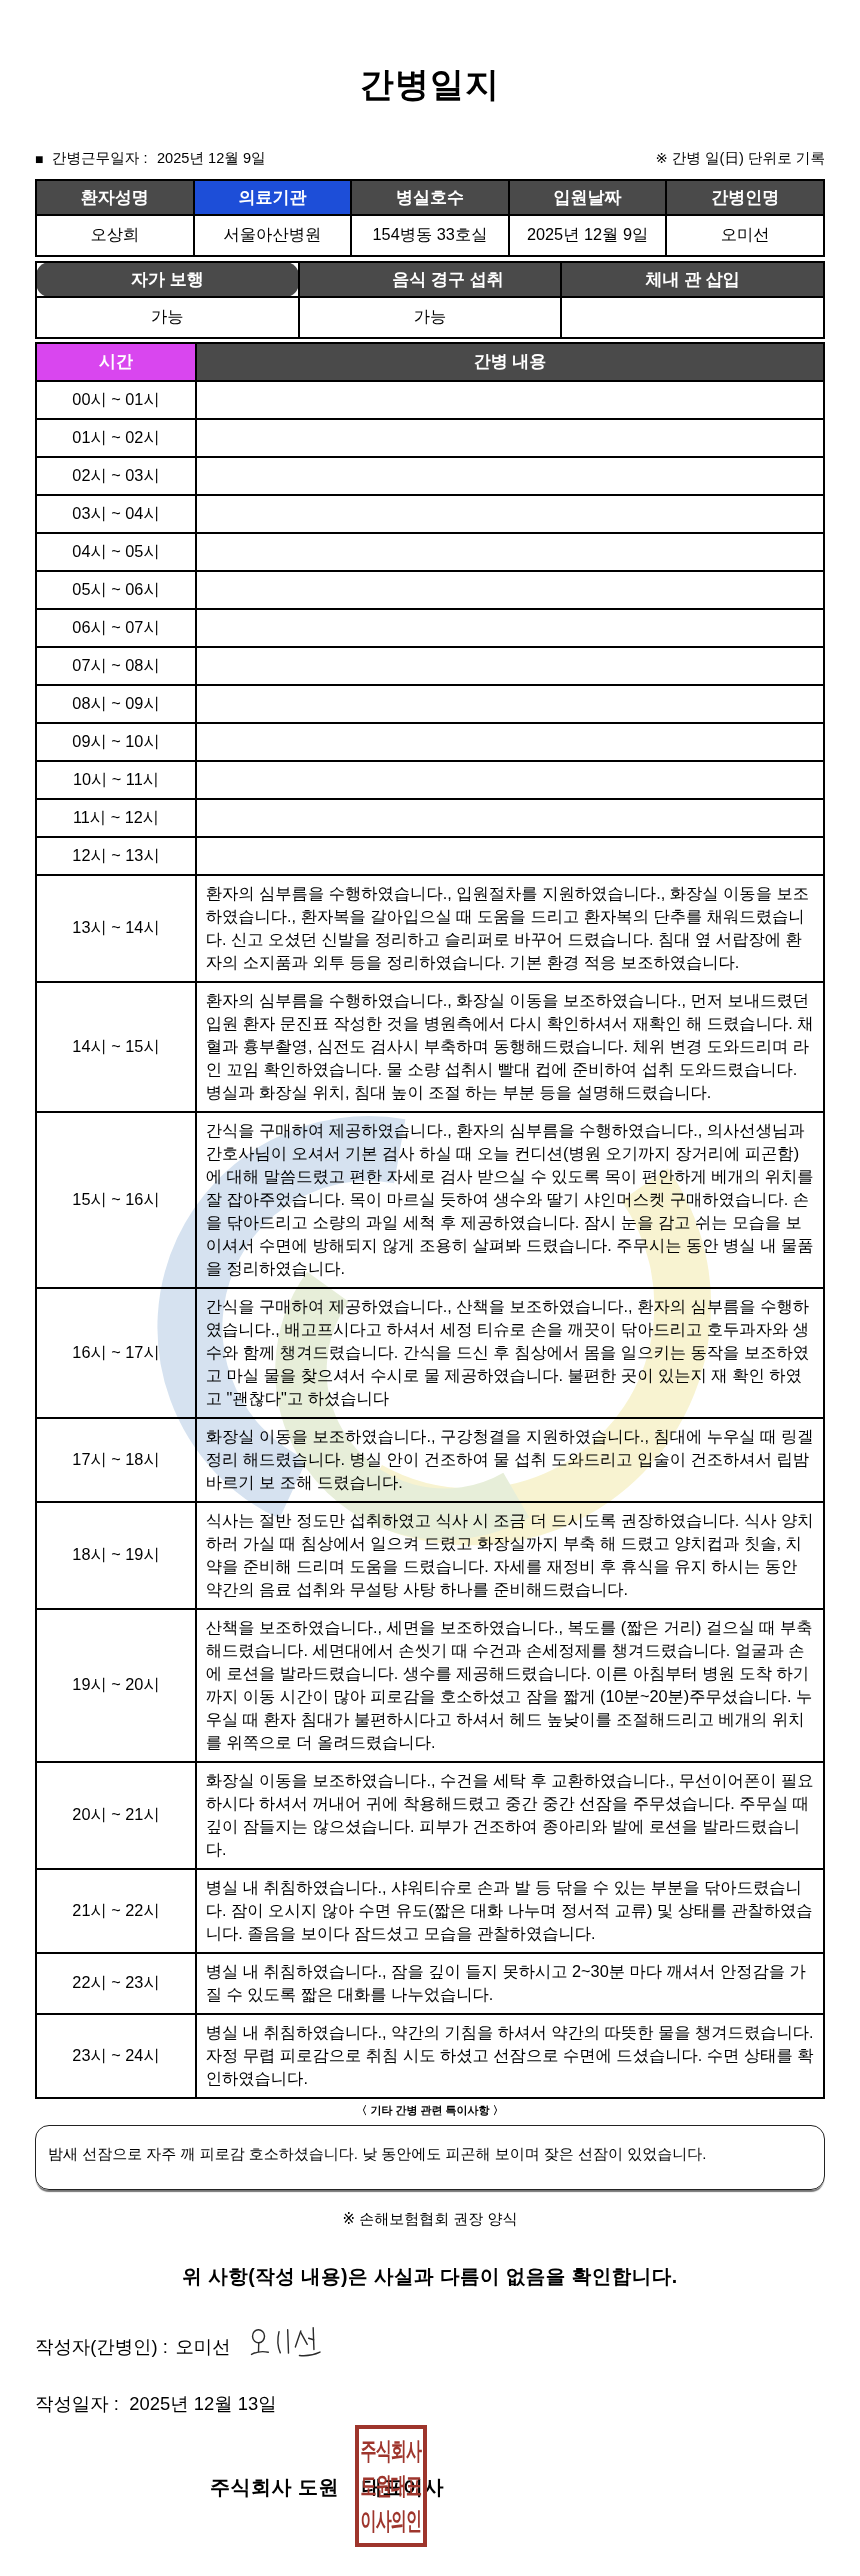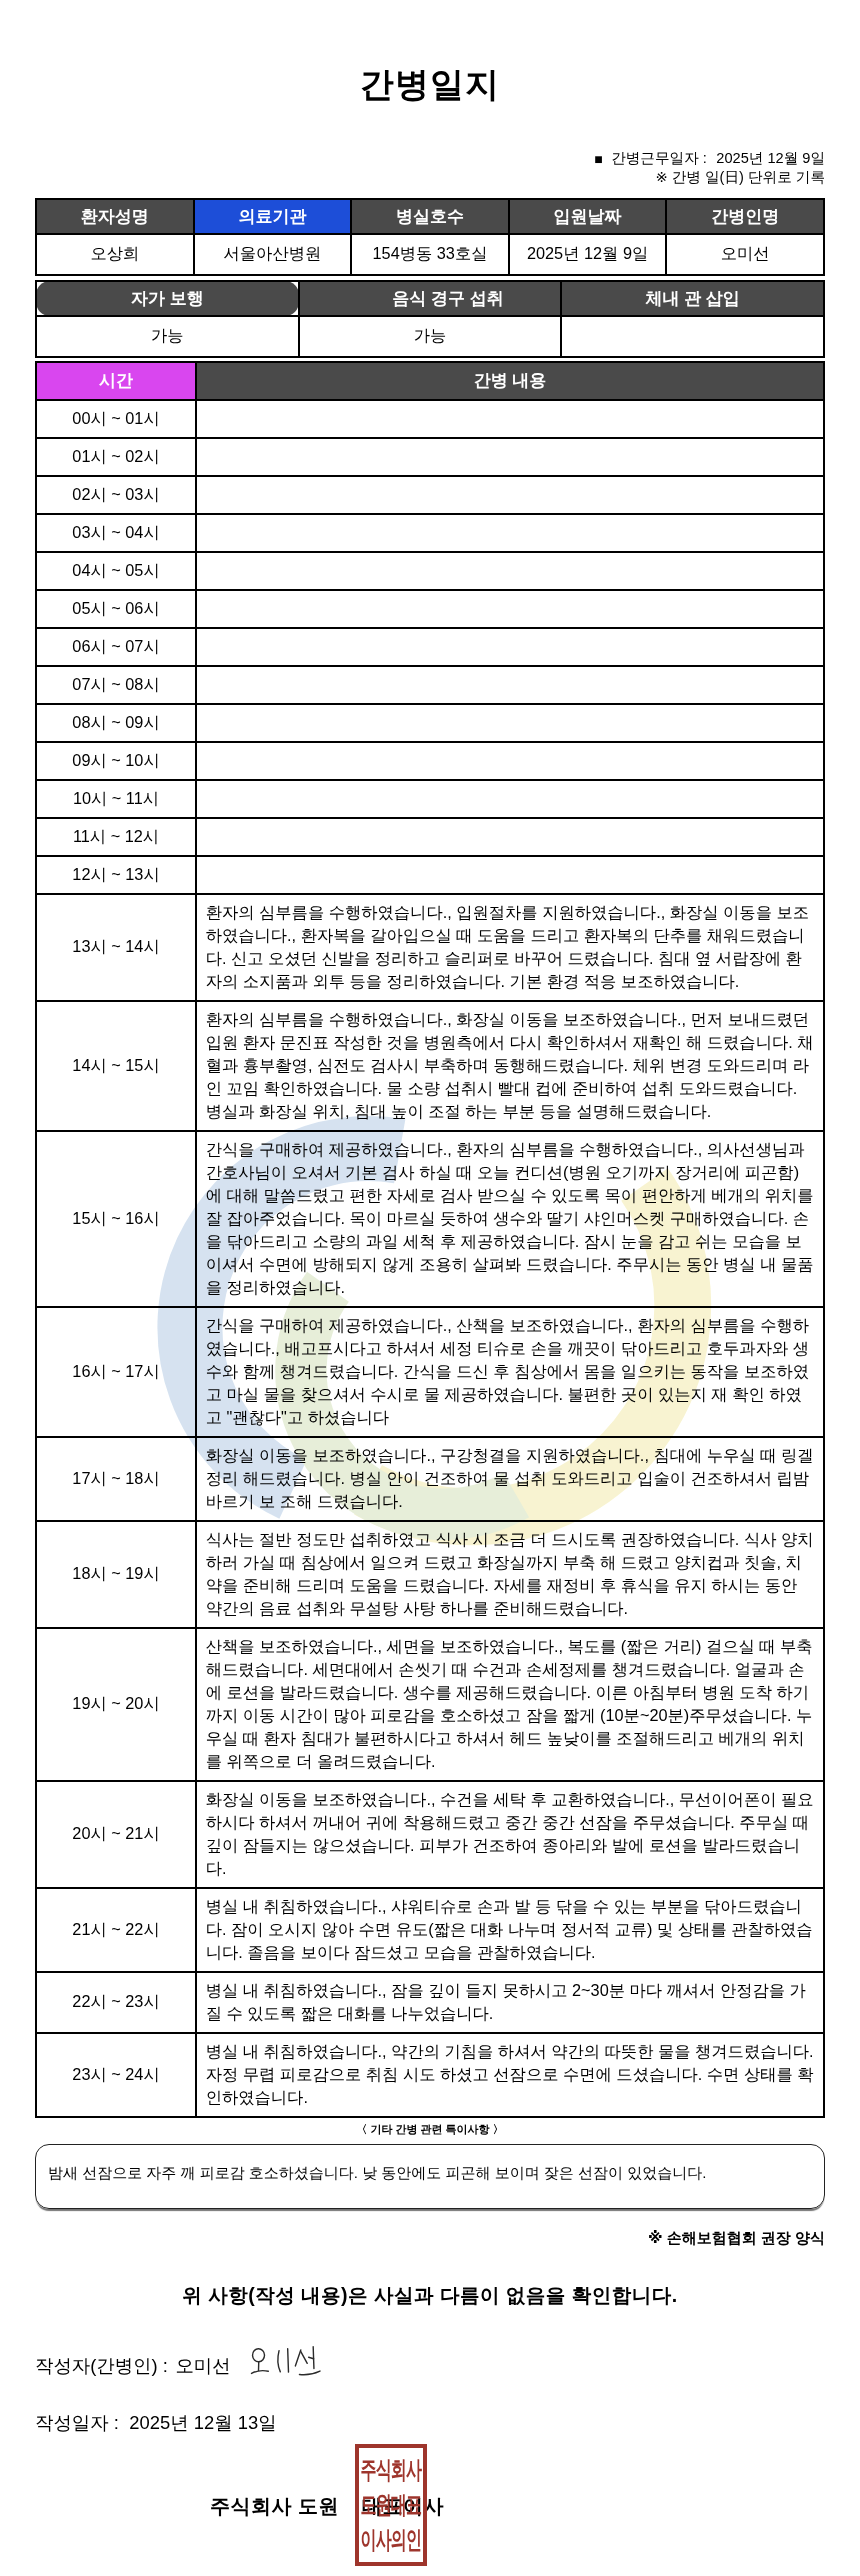--- a/index.html
+++ b/index.html
@@ -7,21 +7,21 @@
   .page {
     width: 860px; min-height: 2576px; background: #ffffff; position: relative;
     font-family: "Liberation Sans", "DejaVu Sans", sans-serif; color: #000;
     overflow: hidden;
   }
   .watermark { position: absolute; left: 152px; top: 1024px; width: 677px; height: 715px; z-index: 0; opacity: .85; pointer-events: none; }
   .content { position: relative; z-index: 1; padding: 0 35px; }
 
   .title { margin: 0; padding-top: 66px; text-align: center; font-size: 34px; line-height: 37px; font-weight: bold; letter-spacing: 1.1px; }
 
-  .date-row { display: flex; justify-content: center; align-items: flex-end; margin-top: 46px; font-size: 14.6px; flex-direction: column; }
+  .date-row { display: flex; justify-content: space-between; align-items: flex-end; margin-top: 46px; font-size: 14.6px; }
   .date-left .bullet { font-size: 14px; margin-right: 4.3px; }
   .date-left span { vertical-align: middle; }
   .date-value { margin-left: 5.4px; }
 
   table.tbl { width: 100%; border-collapse: collapse; table-layout: fixed; }
   .tbl th, .tbl td { border: 2.2px solid #000; text-align: center; vertical-align: middle; padding: 0; }
   .tbl th { color: #fff; font-size: 17px; font-weight: bold; height: 35px; }
   .tbl td { font-size: 16.3px; height: 41px; }
   table.info { margin-top: 10.8px; }
   table.status { margin-top: 3.8px; }
@@ -31,21 +31,21 @@
   .log td.time { font-size: 16.3px; }
   .log td.content { text-align: left; padding: 6.5px 8.7px; line-height: 23px; font-size: 16.3px; word-break: break-all; }
   .log tr.empty td { height: 38px; }
 
   .extra-heading { margin-top: 4px; text-align: center; font-size: 11px; font-weight: bold; }
   .extra-box {
     margin-top: 7.6px; border: 1.6px solid #222; border-radius: 14px; height: 65px;
     padding: 17px 12px; font-size: 15px; line-height: 21.7px;
     box-shadow: 0 2.7px 1.1px -1.1px rgba(0,0,0,.55);
   }
-  .form-note { margin-top: 19.5px; text-align: right; font-size: 15px; font-weight: bold; }
+  .form-note { margin-top: 19.5px; text-align: center; font-size: 15px; font-weight: normal; }
 
   .confirmation { margin-top: 34px; text-align: center; font-size: 19.5px; font-weight: bold; letter-spacing: 0.5px; }
 
   .writer-row { margin-top: 39px; font-size: 18.4px; display: flex; align-items: center; }
   .writer-name { margin-left: 7.6px; }
   .signature { margin-left: 18.4px; transform: translateY(-3.3px) rotate(-2deg); }
   .writedate-row { margin-top: 27px; font-size: 18.4px; }
   .writedate-value { margin-left: 5.4px; }
 
   .signoff { position: relative; height: 137px; margin-top: 6.5px; }

